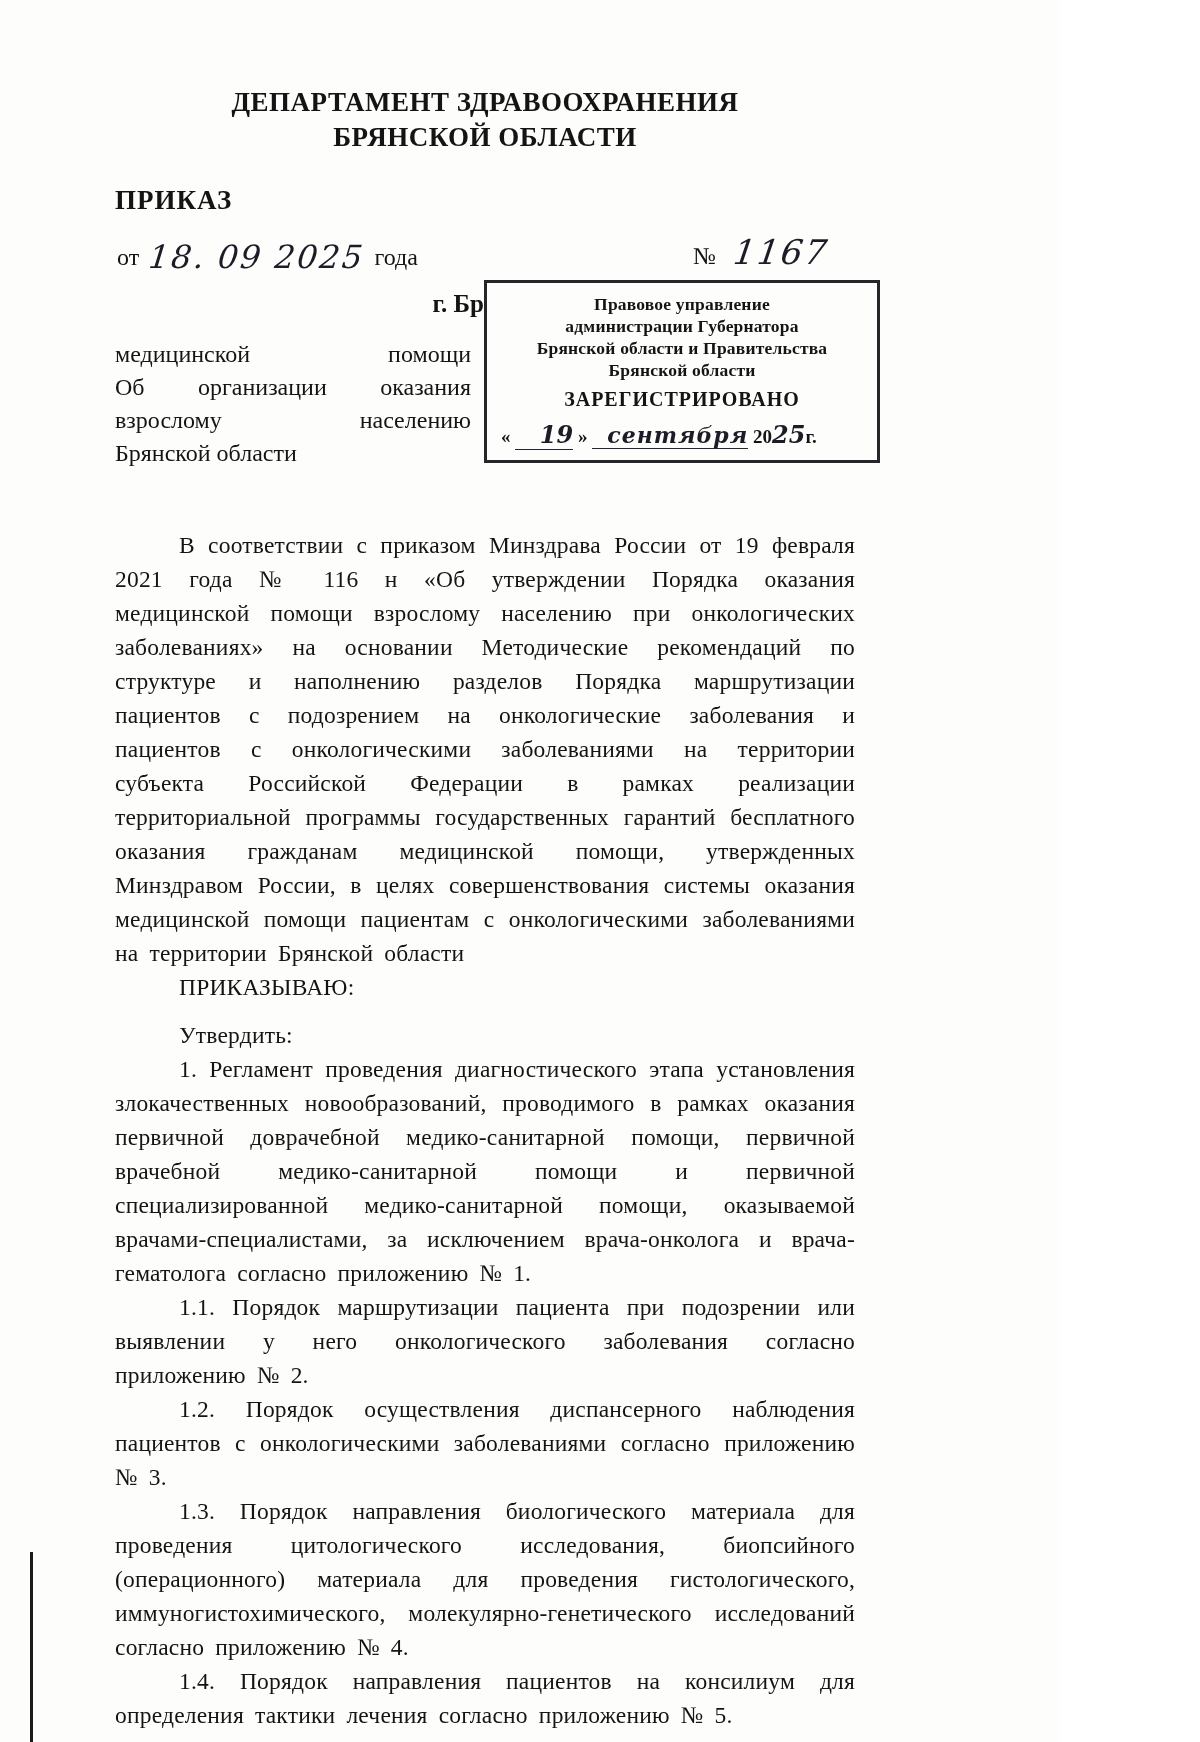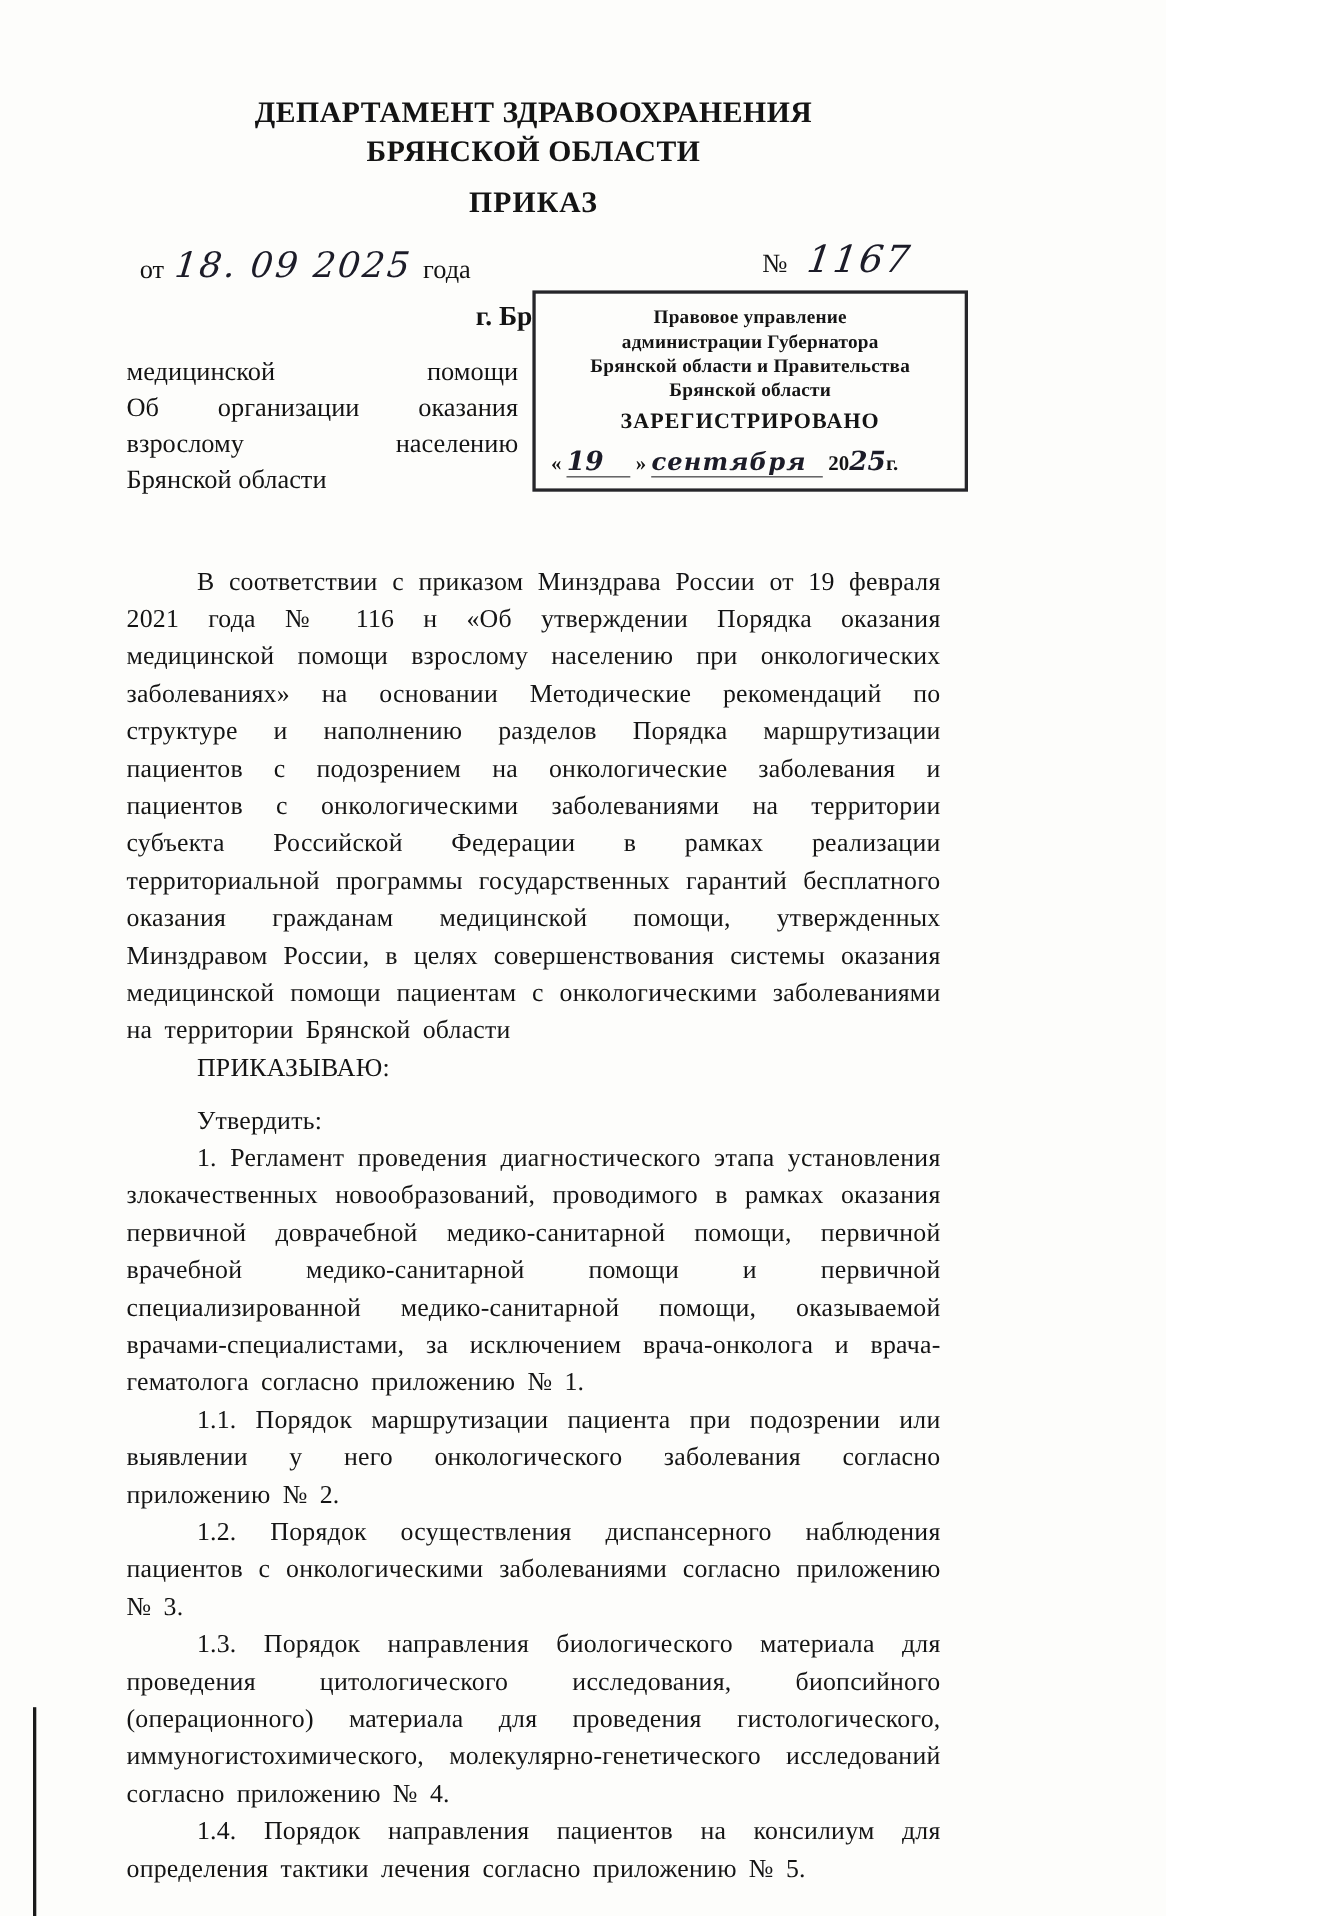--- a/index.html
+++ b/index.html
@@ -8,46 +8,46 @@
     position:relative;
     width:1060px; height:1742px;
     background:#fdfdfb;
     color:#141414;
     font-family:"Liberation Serif","DejaVu Serif",serif;
     padding:85px 205px 0 115px;
     overflow:hidden;
   }
   
   .org-header { text-align:center; font-weight:bold; font-size:27px; line-height:35px; letter-spacing:.5px; }
-  .doc-type   { text-align:center; font-weight:bold; font-size:27px; letter-spacing:1px; margin-top:14px; }
+  .doc-type   { text-align:left; font-weight:bold; font-size:27px; letter-spacing:1px; margin-top:30px; }
 
   
   .date-row { position:relative; margin-top:16px; height:46px; font-size:24px; }
-  .date-left { position:absolute; left:12px; top:6px; display:flex; align-items:flex-end; gap:10px; }
+  .date-left { position:absolute; left:2px; top:6px; display:flex; align-items:center; gap:10px; }
   .hand { font-family:"DejaVu Serif",serif; font-style:italic; color:#1c1c28; }
   .hand-date { font-size:32px; letter-spacing:2px; transform:skewX(-6deg); display:inline-block; }
   .num-group { position:absolute; left:578px; top:0; display:flex; align-items:baseline; gap:18px; }
   .hand-num { font-size:34px; letter-spacing:2px; transform:skewX(-8deg); display:inline-block; }
 
   
   .city-stamp { position:relative; margin-top:10px; min-height:216px; }
   .city { text-align:center; font-weight:bold; font-size:25px; line-height:32px; }
   .subject { width:356px; margin-top:18px; font-size:24px; line-height:33px; }
   .subject-line { text-align:justify; text-align-last:justify; }
   .subject-line.last { text-align-last:left; }
 
   .stamp {
     position:absolute; right:-25px; top:-8px; width:396px;
     border:3px solid #26262a; background:#fdfdfb;
     padding:10px 10px 10px; text-align:center;
   }
   .stamp-small { font-weight:bold; font-size:17.5px; line-height:22px; letter-spacing:.2px;text-align:center; }
   .stamp-registered { font-weight:bold; font-size:20px; letter-spacing:1px; margin-top:7px; }
   .stamp-dateline { margin-top:9px; font-size:19px; font-weight:bold; text-align:left; padding-left:4px; white-space:nowrap; }
-  .u { border-bottom:1.5px solid #26262a; display:inline-block; text-align:left; }
+  .u { border-bottom:1.5px solid #26262a; display:inline-block; text-align:right; }
   .hand-day { font-size:24px; width:58px; }
   .hand-month { font-size:22px; width:156px; letter-spacing:1px; }
   .hand-year { font-size:24px; }
   .stamp-regline { margin-top:10px; font-size:16.5px; font-weight:bold; text-align:left; white-space:nowrap; }
   .hand-reg { font-size:20px; letter-spacing:1px; border-bottom:1.5px solid #26262a; }
 
   
   .body-text { margin-top:24px; font-size:23.5px; line-height:34px; text-align:justify; word-spacing:5px; letter-spacing:.2px; }
   .body-text p { text-indent:64px; }
   .order-word { margin-top:0; }

